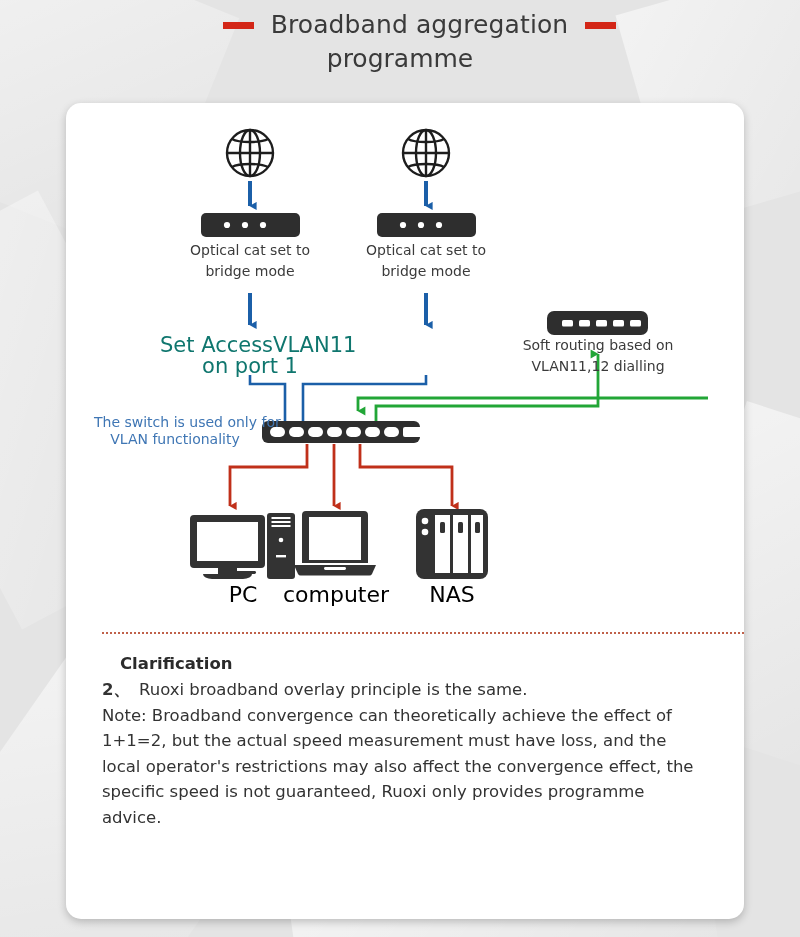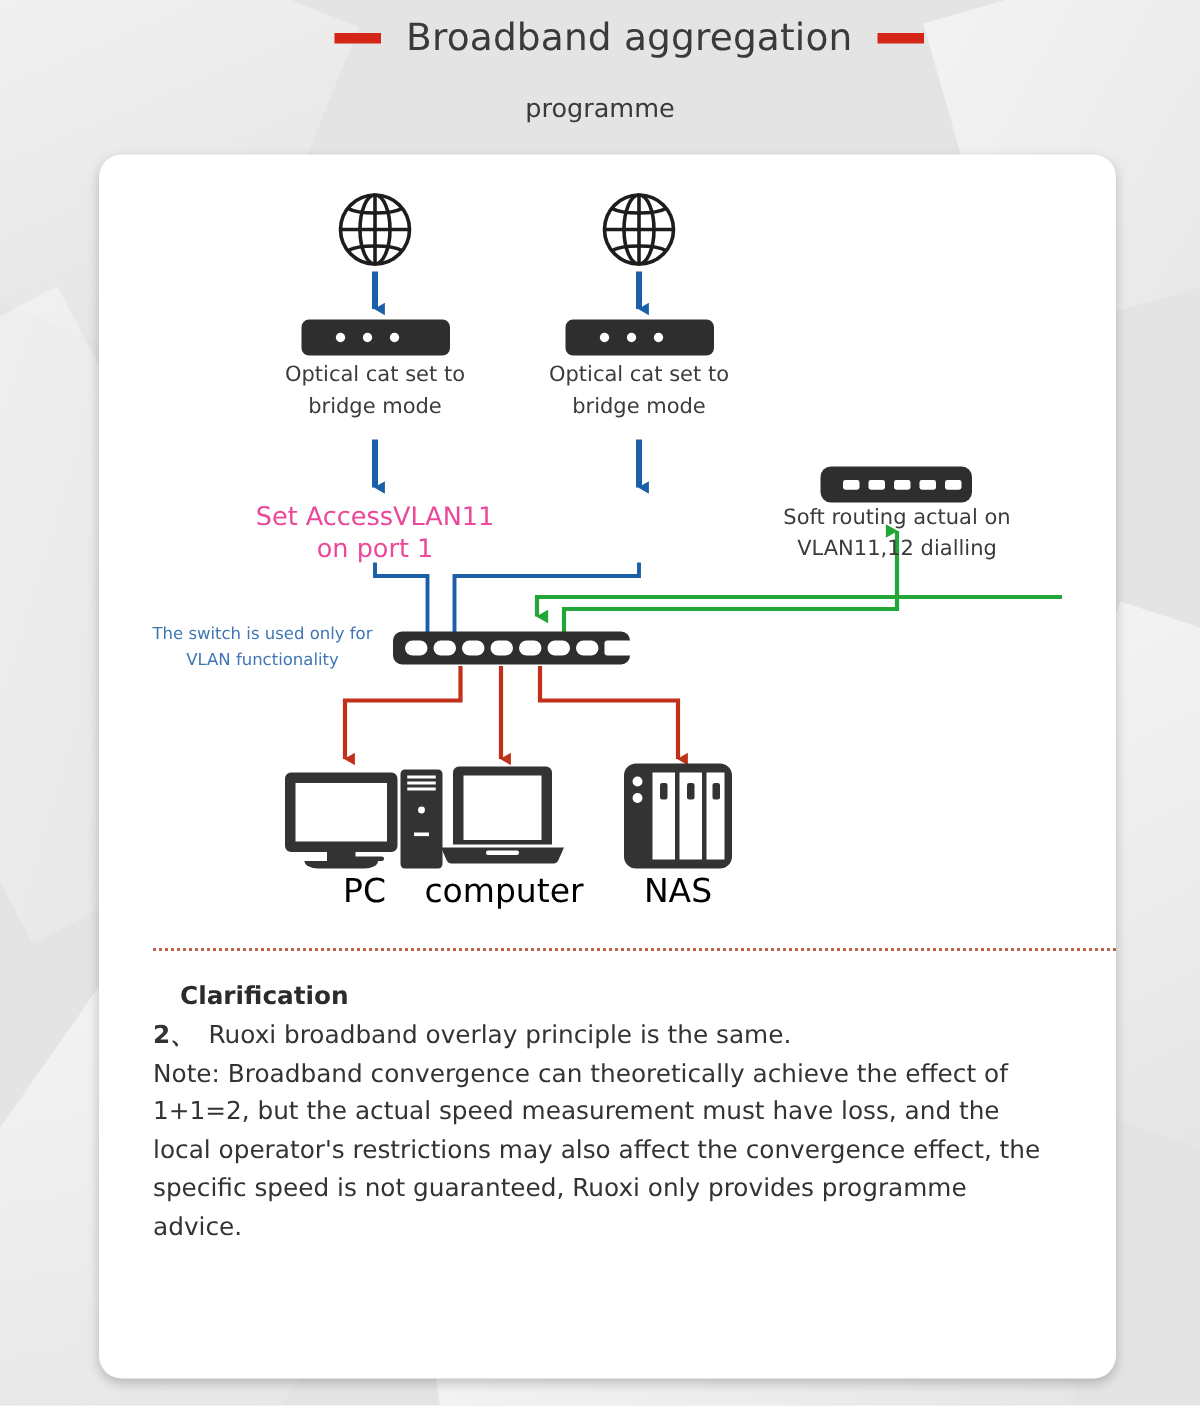--- a/index.html
+++ b/index.html
@@ -59,24 +59,24 @@
     background: #d32617;
     display: block;
   }
   .title-text {
     font-size: 25px;
     color: #3a3a3a;
     line-height: 34px;
     letter-spacing: .1px;
   }
   .title-line2 {
-    font-size: 17px;
+    font-size: 25px;
     color: #3a3a3a;
     line-height: 34px;
-    margin-top: 14px;
+    margin-top: 0;
   }
 
   
   .card {
     position: absolute;
     left: 66px;
     top: 103px;
     width: 678px;
     height: 816px;
     background: #ffffff;
@@ -98,22 +98,22 @@
   }
 
   
   .lbl {
     position: absolute;
     text-align: center;
     line-height: 21px;
     white-space: pre;
   }
   .lbl-dark { color: #3b3b3b; font-size: 14px; }
-  .lbl-blue { color: #ec4899; font-size: 17px; }
-  .lbl-blue-sm { color: #3f76b4; font-size: 11px; line-height: 17px; }
+  .lbl-blue { color: #0f766e; font-size: 21px; }
+  .lbl-blue-sm { color: #3f76b4; font-size: 14px; line-height: 17px; }
   .lbl-note-blue { color: #2f6bb0; font-size: 14.5px; line-height: 19px; text-align: right; }
   .lbl-red { color: #000000; font-size: 22px; }
 
   
   .divider {
     position: absolute;
     left: 36px;
     top: 529px;
     width: 642px;
     border-top: 2px dotted #c0614a;
@@ -283,21 +283,21 @@
 <span>bridge mode</span></div>
 
     <div class="lbl lbl-dark" style="left:270px; top:137px; width:180px;"><span>Optical cat set to</span>
 <span>bridge mode</span></div>
 
 
     <div class="lbl lbl-blue" style="left:94px; top:232px; width:180px;"><span>Set AccessVLAN11</span>
 <span>on port 1</span></div>
 
 
-    <div class="lbl lbl-dark" style="left:441px; top:232px; width:182px;"><span>Soft routing actual on</span>
+    <div class="lbl lbl-dark" style="left:441px; top:232px; width:182px;"><span>Soft routing based on</span>
 <span>VLAN11,12 dialling</span></div>
 
     <div class="lbl lbl-blue-sm" style="left:28px; top:311px; width:162px;"><span>The switch is used only for</span>
 <span>VLAN functionality</span></div>
 
     <div class="lbl lbl-red" style="left:124px; top:481px; width:106px;">PC</div>
     <div class="lbl lbl-red" style="left:212px; top:481px; width:116px;">computer</div>
     <div class="lbl lbl-red" style="left:333px; top:481px; width:106px;text-align:center;">NAS</div>
   </div>
 

